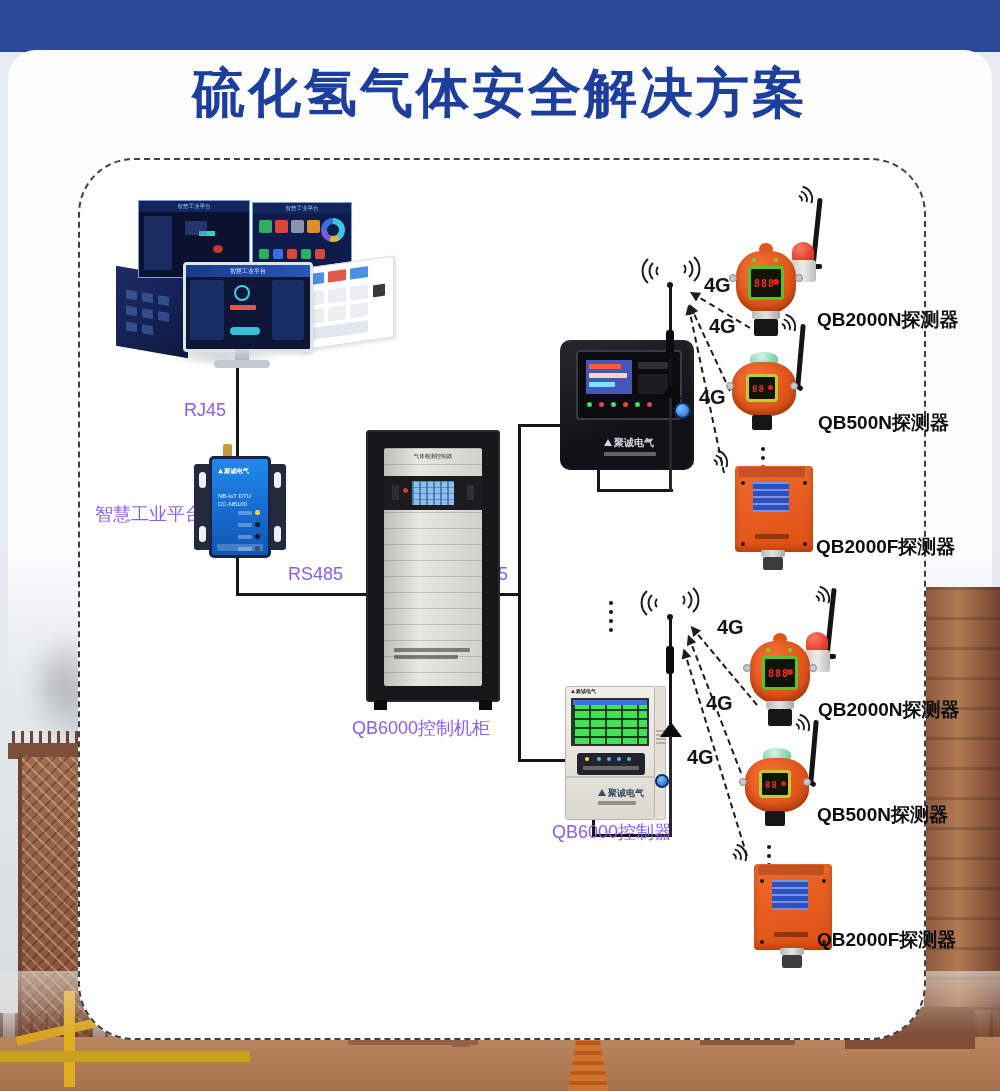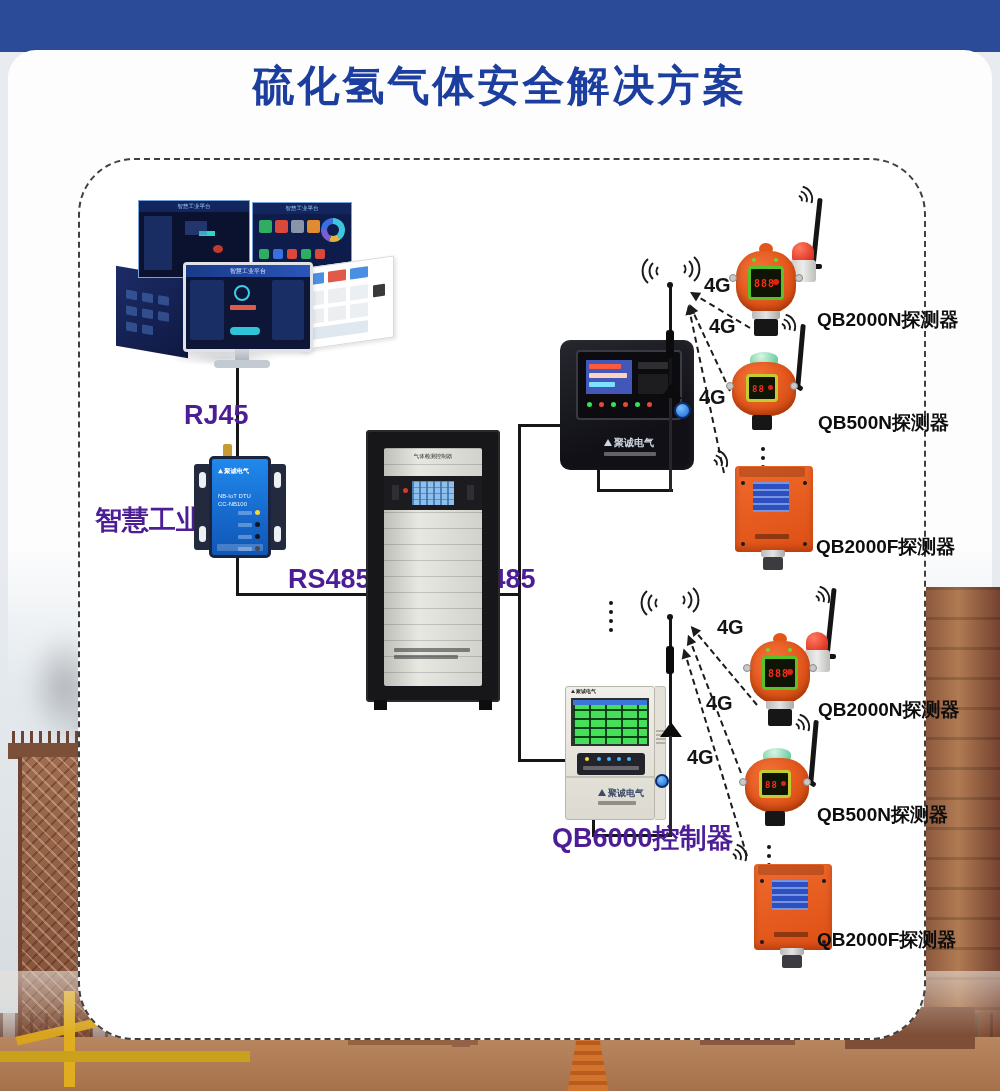--- a/index.html
+++ b/index.html
@@ -3,21 +3,21 @@
 <meta charset="utf-8">
 <style>
   html,body{margin:0;padding:0;background:#e8ebef;}
   .page{position:relative;width:1000px;height:1091px;margin:0 auto;overflow:hidden;
         font-family:"Liberation Sans","DejaVu Sans",sans-serif;background:#e8ebef;}
   .abs{position:absolute;}
 
   
   .topbar{left:0;top:0;width:1000px;height:52px;background:#2b4a97;z-index:1;}
   .card{left:8px;top:50px;width:984px;height:1010px;background:#fdfdfe;border-radius:28px 28px 80px 80px;z-index:2;}
-  .title{left:0;top:58px;width:1000px;text-align:center;font-size:42px;font-weight:bold;
+  .title{left:0;top:58px;width:1000px;text-align:center;font-size:53px;font-weight:bold;
          letter-spacing:3px;color:#1c3e9e;z-index:6;}
 
   
   .photo{left:0;top:545px;width:1000px;height:546px;z-index:3;overflow:hidden;
          background:linear-gradient(180deg,rgba(226,232,237,0) 0%,#e3e9ed 26%,#dde3e7 55%,#d2d7da 100%);}
   .smoke{background:radial-gradient(closest-side,rgba(125,125,130,.5),rgba(125,125,130,0));filter:blur(9px);border-radius:50%;}
   .ltower{left:18px;top:212px;width:70px;height:334px;border-left:4px solid #6e4130;
           background:linear-gradient(180deg,#a06c4d,#7c4a33),;}
   .lattice{background:
       repeating-linear-gradient(45deg,rgba(255,232,214,.30) 0 2px,rgba(0,0,0,0) 2px 9px),
@@ -47,21 +47,21 @@
      background:repeating-linear-gradient(0deg,#d2742e 0 6px,#b85c1e 6px 10px);}
 
   
   .panel{left:78px;top:158px;width:848px;height:882px;background:#ffffff;border:2px dashed #3f3f3f;
          border-radius:56px;z-index:4;box-sizing:border-box;}
   .layer{left:0;top:0;width:1000px;height:1091px;z-index:5;}
 
   
   .wire{background:#161616;}
   
-  .lbl{font-size:27px;font-weight:700;color:#4c1d95;white-space:nowrap;}
+  .lbl{font-size:18px;font-weight:400;color:#8b5cf6;white-space:nowrap;}
   .dlbl{font-size:19px;font-weight:600;color:#0d0d0d;white-space:nowrap;}
   .g4{font-size:20px;font-weight:600;color:#141414;}
 
   
   .arrow{position:absolute;height:0;border-top:2.5px dashed #1c1c1c;transform-origin:0 50%;}
   .arrow::after{content:"";position:absolute;right:-2px;top:-6.5px;width:0;height:0;
                 border:5px solid transparent;border-right:0;border-left:10px solid #1c1c1c;}
 
   .vdots .dot{width:4px;height:4px;border-radius:50%;background:#141414;margin:5px auto;}
 
@@ -290,20 +290,21 @@
     <div class="abs wire" style="left:518px;top:759px;width:50px;height:3px;"></div>
     <div class="abs wire" style="left:597px;top:468px;width:3px;height:24px;"></div>
     <div class="abs wire" style="left:597px;top:489px;width:76px;height:3px;"></div>
     <div class="abs wire" style="left:592px;top:818px;width:3px;height:19px;"></div>
     <div class="abs wire" style="left:592px;top:834px;width:80px;height:3px;"></div>
 
     <div class="abs lbl" style="left:184px;top:400px;">RJ45</div>
     <div class="abs lbl" style="left:288px;top:564px;">RS485</div>
     <div class="abs lbl" style="left:453px;top:564px;">RS485</div>
     <div class="abs lbl" style="left:95px;top:502px;">智慧工业平台</div>
+    <div class="abs lbl" style="left:352px;top:716px;">QB6000控制机柜</div>
     <div class="abs lbl" style="left:552px;top:820px;">QB6000控制器</div>
 
     <div class="abs plate" style="left:194px;top:464px;">
         <i style="top:8px"></i>
         <i style="top:62px"></i>
       </div>
     <div class="abs plate" style="left:269px;top:464px;">
         <i style="top:8px"></i>
         <i style="top:62px"></i>
       </div>

